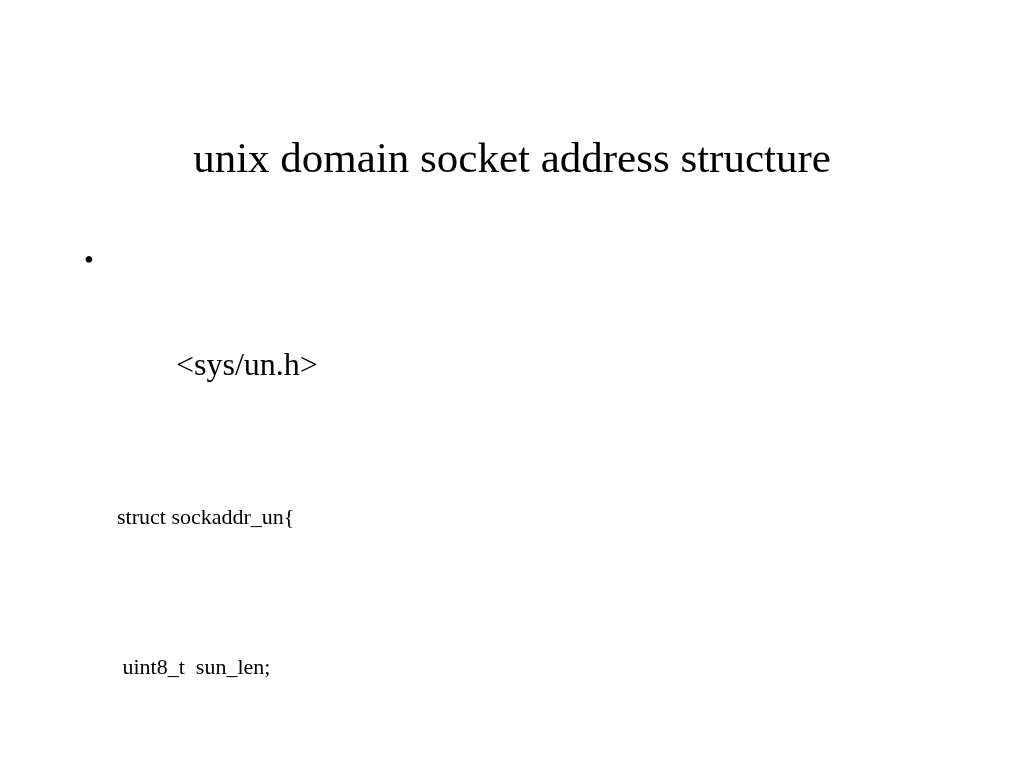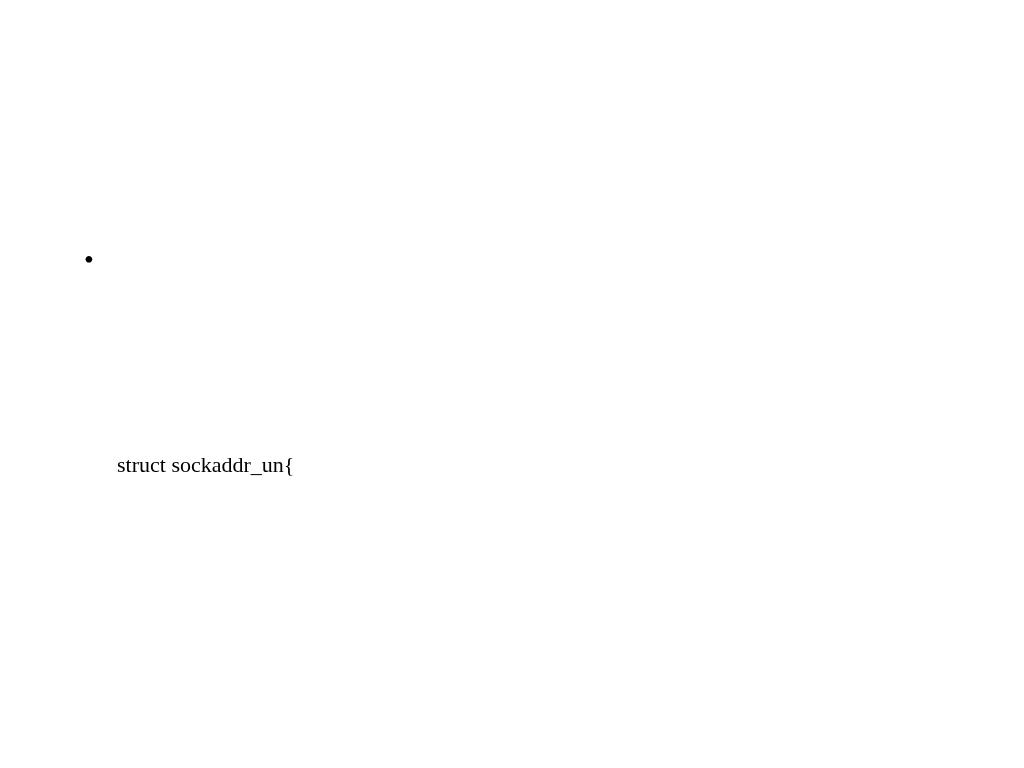--- a/index.html
+++ b/index.html
@@ -83,31 +83,36 @@
   .code-line {
     font-size: 22px;
     line-height: 50px;
   }
 </style>
 </head>
 <body>
 
 <div class="slide">
 
+  <h1 class="slide-title">unix domain socket address structure</h1>
 
   <div class="slide-body">
 
     <div class="body-line bulleted level-1">
       <span class="bullet-dot">•</span>
+      <span class="line-text">&lt;sys/un.h&gt;</span>
     </div>
 
     <div class="body-line code-line">
       <span class="line-text">struct sockaddr_un{</span>
     </div>
 
+    <div class="body-line code-line">
+      <span class="line-text"> uint8_t  sun_len;</span>
+    </div>
 
     <div class="body-line code-line">
       
     </div>
 
   </div>
 
 </div>
 
 </body></html>

